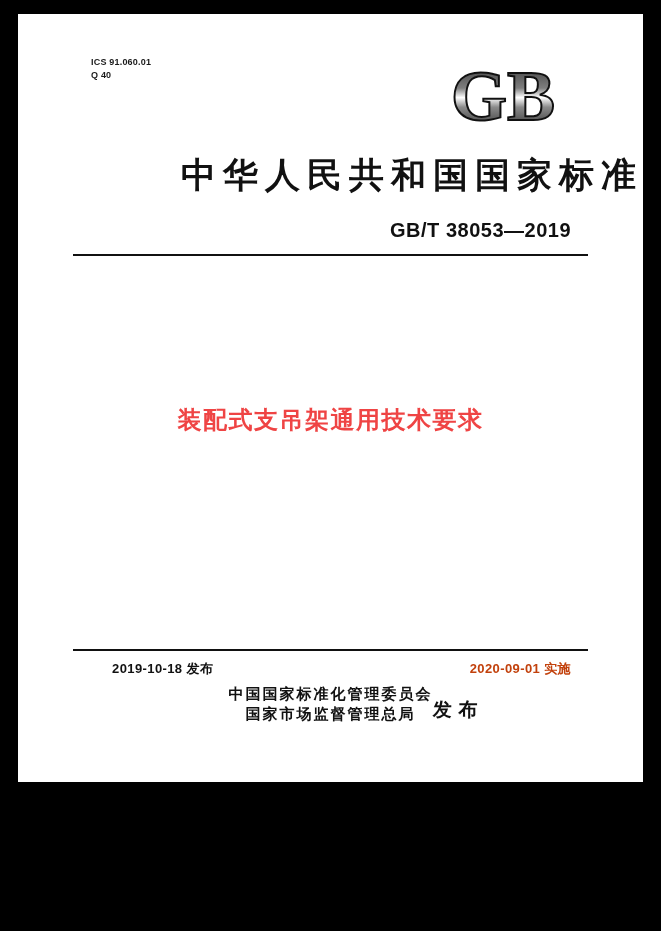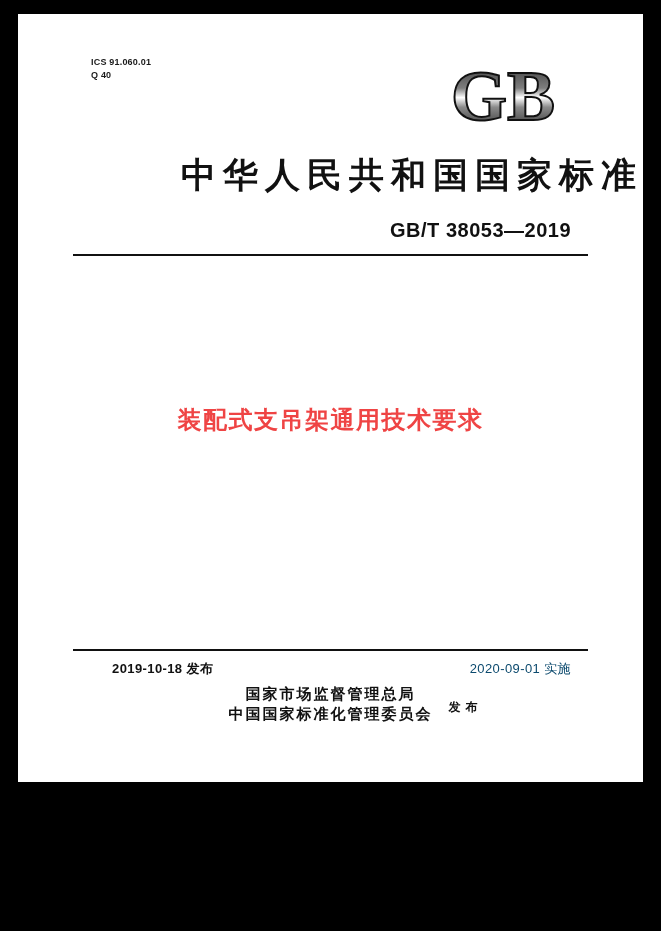--- a/index.html
+++ b/index.html
@@ -127,24 +127,24 @@
     font-size: 13px;
     letter-spacing: 0.4px;
     color: #111111;
     margin-left: 21px;
   }
   .date-impl {
     position: absolute;
     right: 72px;
     bottom: 104px;
     font-family: "Liberation Sans", sans-serif;
-    font-weight: normal;
+    font-weight: bold;
     font-size: 13px;
     letter-spacing: 0.4px;
-    color: #0c4a6e;
+    color: #c2410c;
   }
 
   
   .publisher {
     position: absolute;
     left: 0;
     right: 0;
     bottom: 58px;
     text-align: center;
   }
@@ -156,24 +156,24 @@
     font-family: "Liberation Serif", serif;
     font-weight: bold;
     font-size: 15px;
     letter-spacing: 2px;
     line-height: 20px;
     color: #111111;
   }
   .publisher .issue-word {
     position: absolute;
     right: -46px;
-    bottom: 8px;
-    font-family: "Liberation Serif", serif;
-    font-weight: bold;
-    font-size: 12px;
+    bottom: 1px;
+    font-family: "Liberation Serif", serif;
+    font-weight: bold;
+    font-size: 19px;
     letter-spacing: 1px;
     color: #111111;
   }
 </style>
 </head>
 <body>
 
 <div id="page">
 
   <div class="ics-block">
@@ -204,19 +204,19 @@
 
   <div class="doc-title-cn">装配式支吊架通用技术要求</div>
 
   <div class="rule-bottom"></div>
 
   <div class="date-issue">2019-10-18 发布</div>
   <div class="date-impl">2020-09-01 实施</div>
 
   <div class="publisher">
     <span class="org-wrap">
+      <div class="org">中国国家标准化管理委员会</div>
       <div class="org">国家市场监督管理总局</div>
-      <div class="org">中国国家标准化管理委员会</div>
       <span class="issue-word">发 布</span>
     </span>
   </div>
 
 </div>
 
 </body></html>

